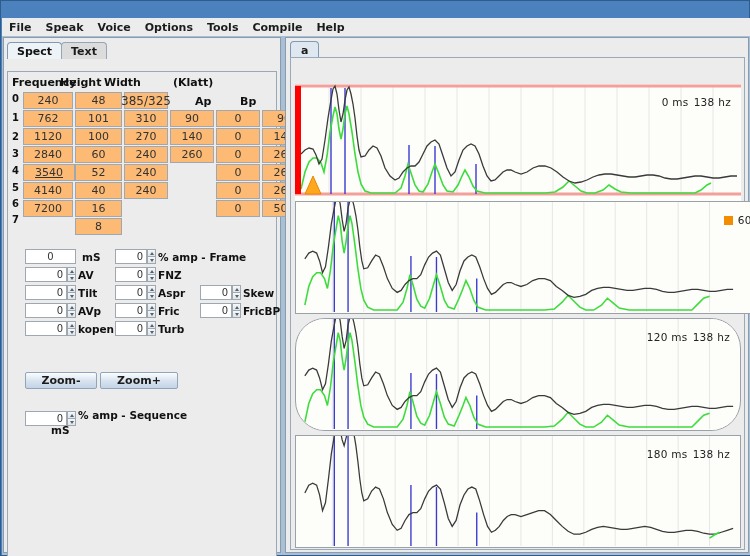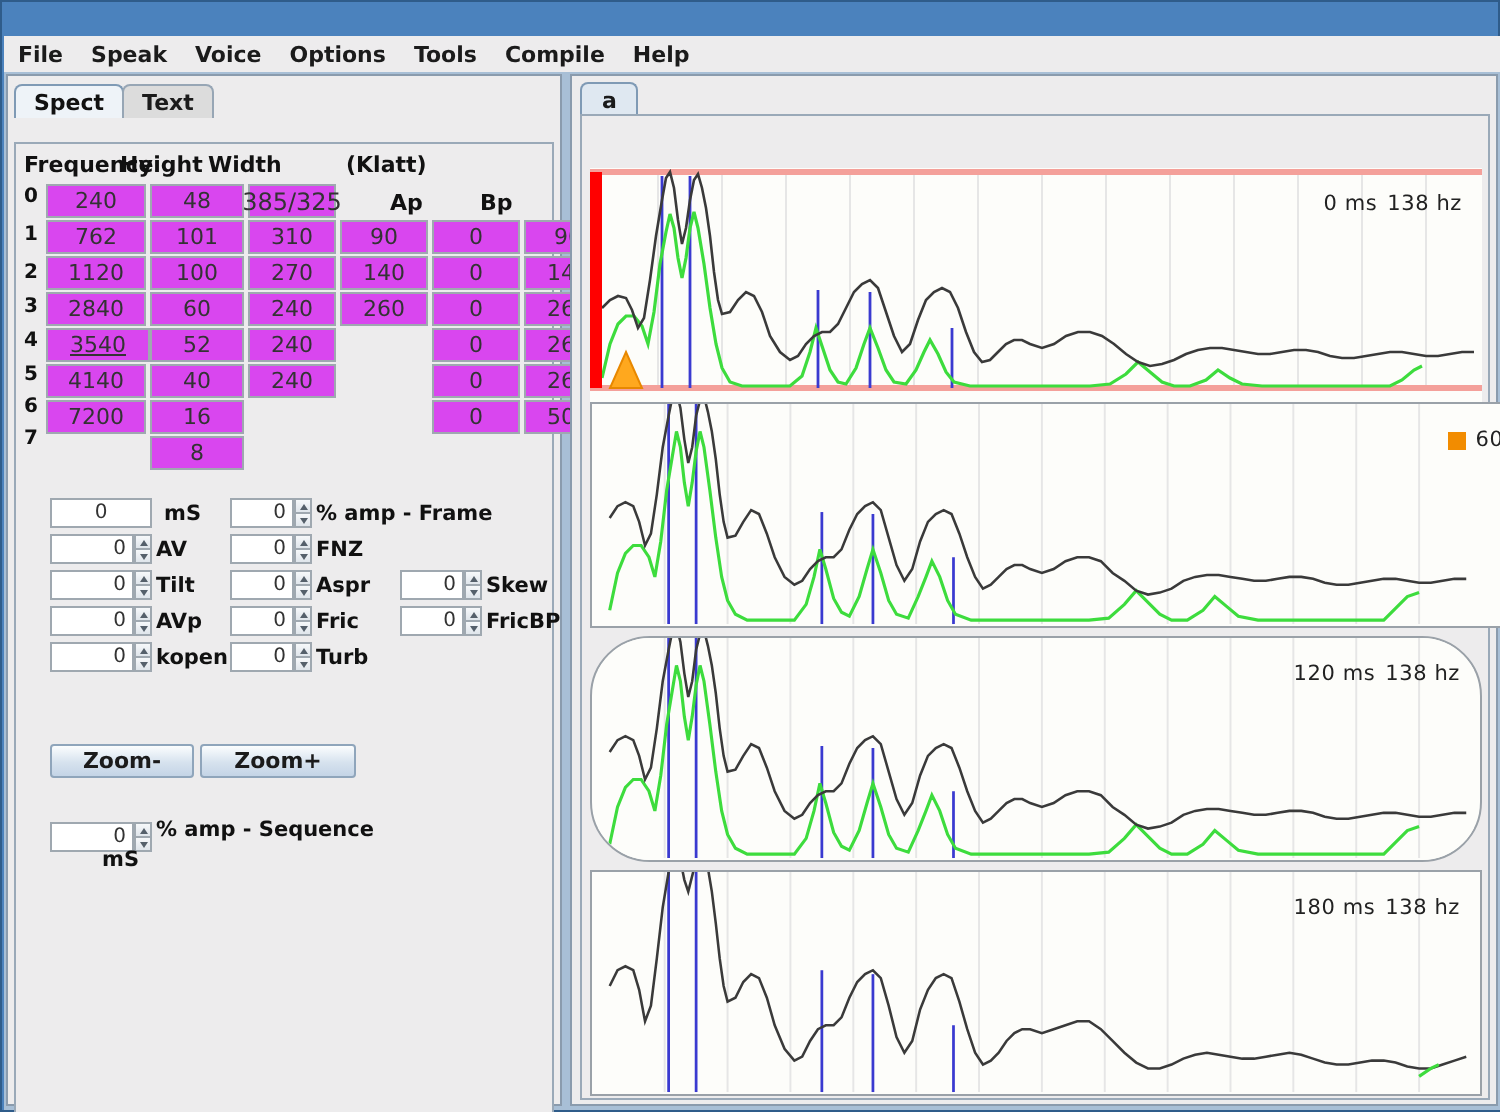--- a/index.html
+++ b/index.html
@@ -49,21 +49,21 @@
   
   .tabrow{position:absolute;left:3px;top:3px;height:18px;display:flex;align-items:flex-end;}
   .tab{height:16px;padding:0 9px;font-size:11px;font-weight:bold;color:#1b1b1b;
     display:flex;align-items:center;border:1px solid #97a6b5;border-bottom:none;
     border-radius:4px 4px 0 0;background:#dcdcdc;margin-right:-1px;}
   .tab.active{background:#eef3f8;border-color:#7f9ab5;color:#111;}
   .tabbody{position:absolute;left:3px;top:33px;width:270px;height:494px;
     border:1px solid #9aa9b8;background:#edeced;box-sizing:border-box;}
   .hdr{position:absolute;font-size:11px;font-weight:bold;color:#111;}
   .rownum{position:absolute;font-size:10px;font-weight:bold;color:#111;}
-  .cell{position:absolute;height:17px;background:#d946ef;
+  .cell{position:absolute;height:17px;background:#fdba74;
     border:1px solid #9fa8b0;box-sizing:border-box;
     font-size:11px;color:#333;display:flex;align-items:center;justify-content:center;
     font-family:"DejaVu Sans","Liberation Sans",sans-serif;}
   .cell.small{font-size:12px;}
 
   
   .sp{position:absolute;height:15px;display:flex;}
   .sp .fld{background:#fff;border:1px solid #9fa8b0;box-sizing:border-box;height:15px;
     font-size:10px;color:#333;display:flex;align-items:center;justify-content:flex-end;
     padding-right:3px;}

